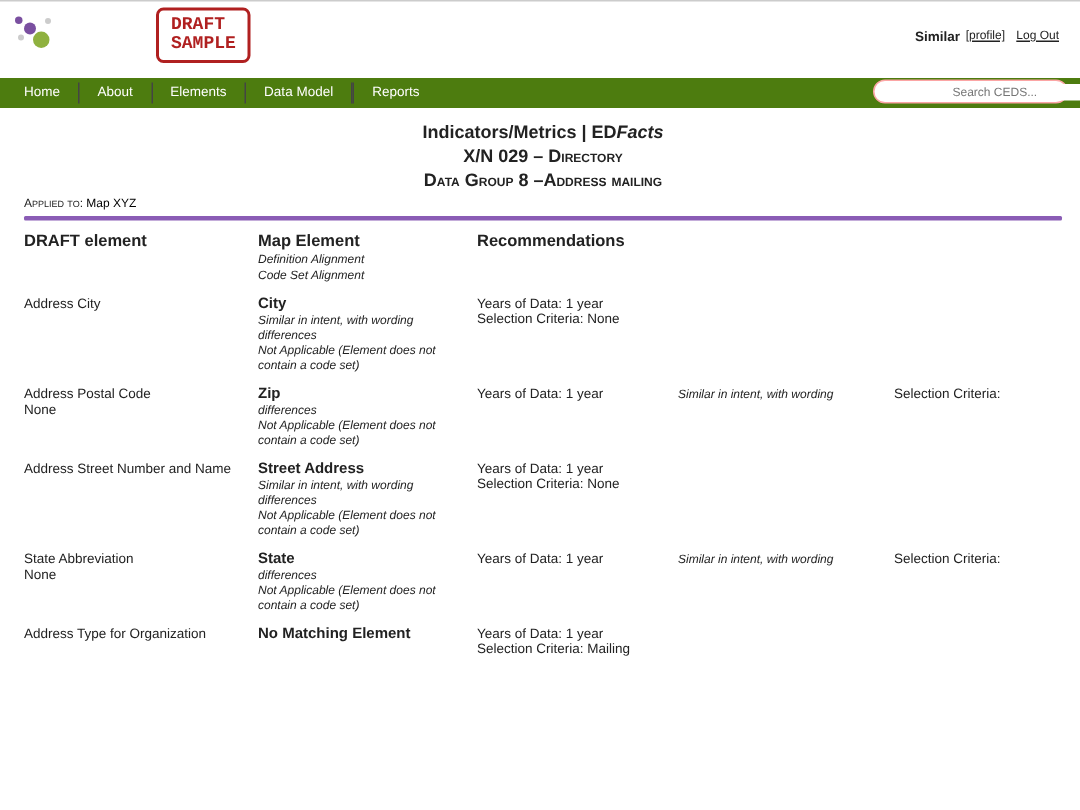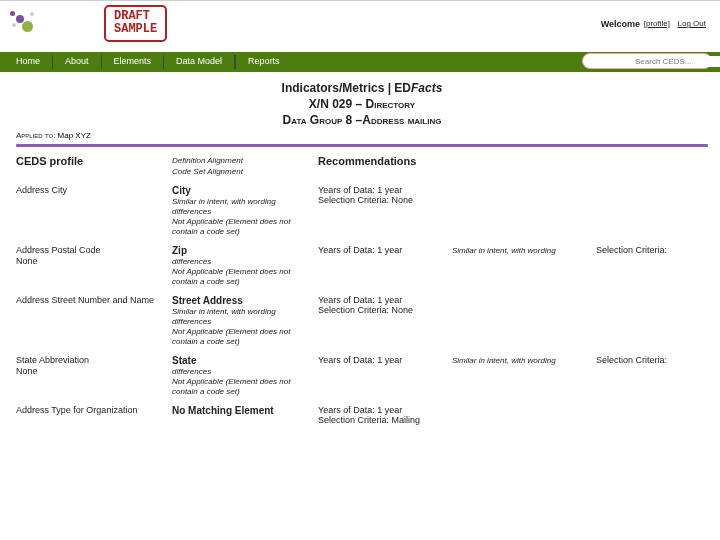--- a/index.html
+++ b/index.html
@@ -110,21 +110,21 @@
         <div class="dot d2"></div>
         <div class="dot d3"></div>
       <div class="dot d4"></div>
         <div class="dot d5"></div>
     </div>
   </div>
   <div class="draft-stamp">
     <div>DRAFT</div>
     <div>SAMPLE</div>
   </div>
-  <span class="welcome">Welcome</span>
+  <span class="welcome">Similar</span>
   <a class="profile-link">[profile]</a>
   <a class="logout-link">Log Out</a>
 </div>
 
 <div class="navbar">
   <div class="nav-item">Home</div>
   <div class="nav-sep"></div>
   <div class="nav-item">About</div>
   <div class="nav-sep"></div>
   <div class="nav-item">Elements</div>
@@ -148,22 +148,23 @@
     </div>
     <div class="sc">X/N 029 – Directory</div>
     <div class="sc">Data Group 8 –Address mailing</div>
   </div>
   <div class="applied">
     <span class="sc">Applied to: </span><a>Map XYZ</a>
   </div>
   <hr class="purple">
 
   <div class="grid">
-    <div class="col-h">CEDS profile</div>
+    <div class="col-h">DRAFT element</div>
     <div>
+      <div class="col-h">Map Element</div>
       <div class="sub-em">Definition Alignment</div>
       <div class="sub-em">Code Set Alignment</div>
     </div>
     <div class="col-h">Recommendations</div>
     <div></div>
     <div></div>
 
   <div class="cell" style="white-space: pre-line;">Address City</div>
       <div>
         <div class="map-el">City</div>

